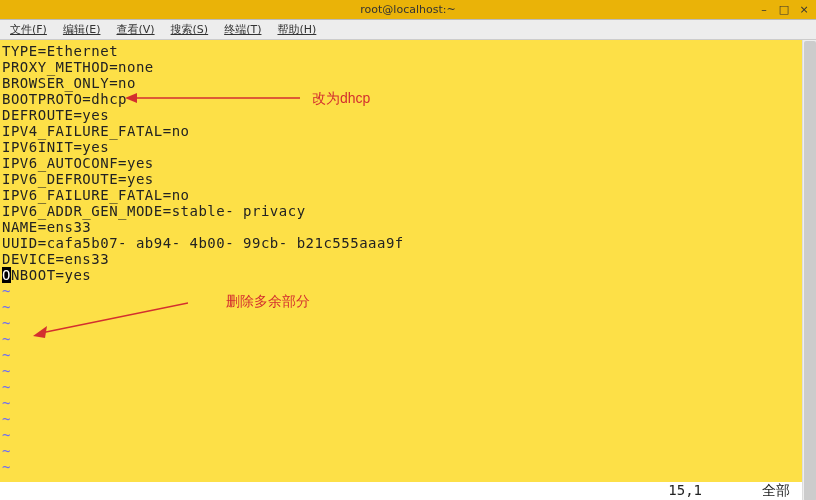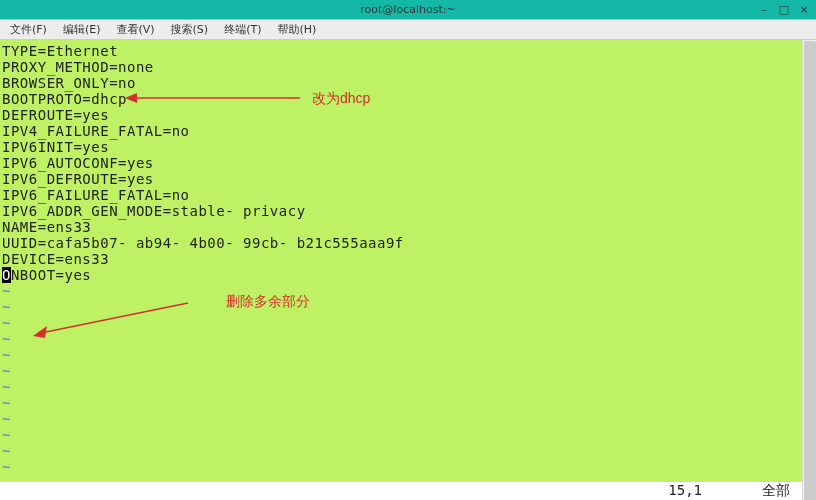--- a/index.html
+++ b/index.html
@@ -6,21 +6,21 @@
     body {
       font-family: "DejaVu Sans", sans-serif;
       font-size: 12px;
       background: #f0f0f0;
       width: 816px;
       height: 500px;
       overflow: hidden;
       position: relative;
     }
     .titlebar {
-      background: #14b8a6;
+      background: #eab308;
       height: 20px;
       display: flex;
       align-items: center;
       justify-content: center;
       position: relative;
       border-bottom: 1px solid #bbb;
       font-size: 11px;
       color: #333;
     }
     .window-controls {
@@ -35,27 +35,28 @@
     .menubar {
       background: #ededed;
       height: 20px;
       display: flex;
       align-items: flex-end;
       padding: 0 4px;
       font-size: 11px;
       color: #333;
       border-bottom: 1px solid #ccc;
       gap: 4px;
+      text-decoration: underline;
     }
     .menu-item {
       padding: 2px 6px;
       cursor: pointer;
     }
     .editor-area {
-      background: #bef264;
+      background: #fde047;
       height: calc(100% - 40px);
       position: relative;
       overflow: hidden;
     }
     .scrollbar-v {
       position: absolute;
       right: 0;
       top: 0;
       bottom: 0;
       width: 14px;

